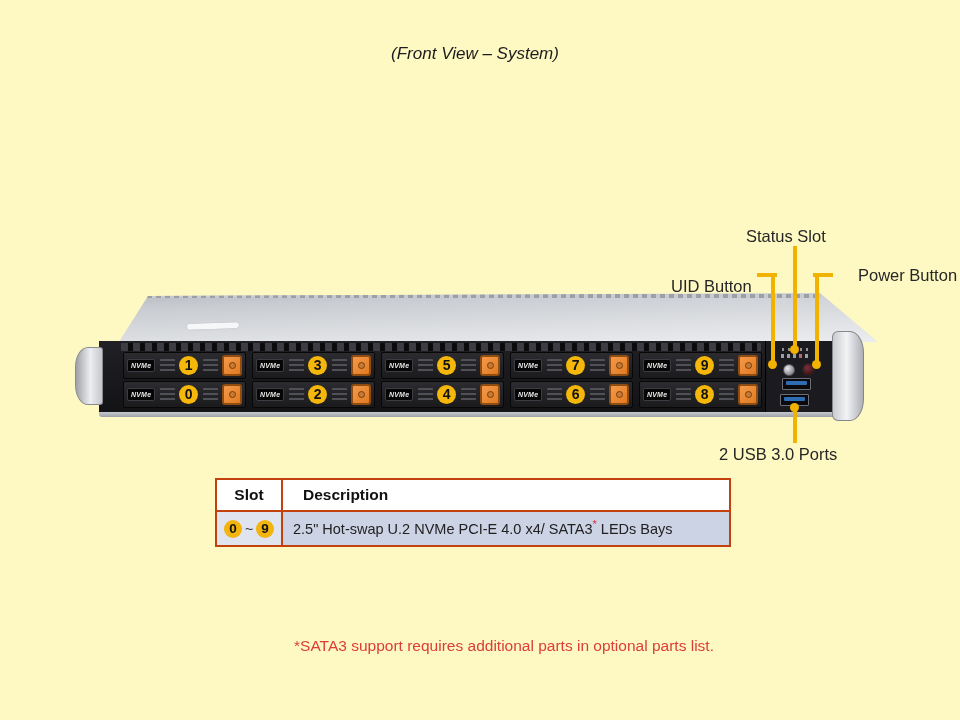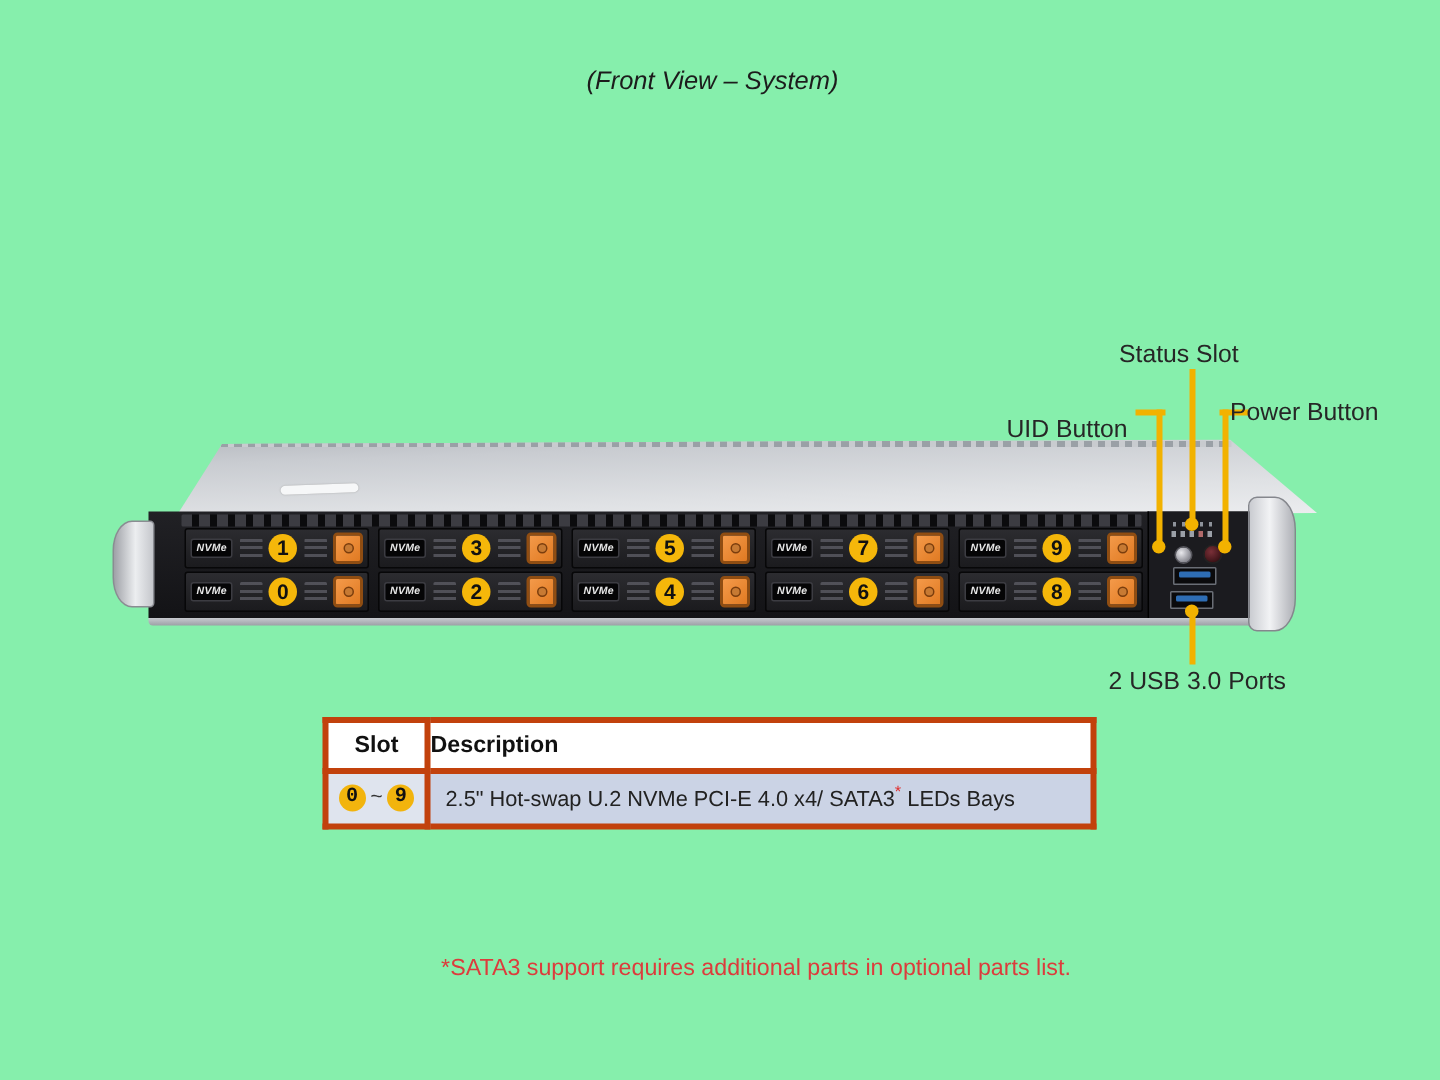--- a/index.html
+++ b/index.html
@@ -1,16 +1,16 @@
 <!DOCTYPE html>
 <html><head>
 <meta charset="utf-8">
 <style>
   html,body { margin:0; padding:0; background:#fff; }
-  .page { position:relative; width:960px; height:720px; background:#86efac;
+  .page { position:relative; width:960px; height:720px; background:#fef9c3;
           font-family:"Liberation Sans", sans-serif; overflow:hidden; }
 
   
   .title { position:absolute; left:0; top:44px; width:950px; text-align:center;
            font-style:italic; font-size:17px; color:#1c1c1c; }
 
   
   .chassis { position:absolute; left:75px; top:285px; width:805px; height:137px; }
   .top-surface { position:absolute; left:0; top:0; width:805px; height:60px;
     clip-path:polygon(73px 11px, 745px 8px, 803px 57px, 42px 60px);
@@ -69,25 +69,25 @@
   .usb i { display:block; margin:2px 3px; height:4px; background:#2E6DB4; border-radius:1px; }
 
   
   .line { position:absolute; background:#F2B200; }
   .dot  { position:absolute; width:9px; height:9px; border-radius:50%; background:#F2B200; }
   .lbl  { position:absolute; font-size:16.5px; color:#262626; white-space:nowrap; }
 
   
   .spec-table { position:absolute; left:215px; top:478px; width:516px;
     border-collapse:collapse; table-layout:fixed; }
-  .spec-table th, .spec-table td { border:4px solid #c2410c; }
+  .spec-table th, .spec-table td { border:2px solid #c2410c; }
   .spec-table th { background:#fff; font-size:15.5px; font-weight:bold; color:#111; height:28px; }
   .th-slot { width:62px; text-align:center; }
-  .th-desc { text-align:left; padding-left:0; }
-  .td-slot { background:#dfe4ee; text-align:center; height:31px; white-space:nowrap;font-family:Liberation Mono, monospace; }
+  .th-desc { text-align:left; padding-left:20px; }
+  .td-slot { background:#dfe4ee; text-align:center; height:31px; white-space:nowrap; }
   .td-desc { background:#cbd3e5; font-size:14.5px; color:#222; padding-left:10px; }
   .slot-circle { display:inline-block; width:18px; height:18px; border-radius:50%;
     background:#F2B40D; color:#111; font-weight:bold; font-size:13.5px; line-height:18px;
     text-align:center; vertical-align:middle; }
   .slot-sep { font-size:14px; color:#333; margin:0 3px; vertical-align:middle; }
   .red-sup { color:#e03030; font-size:11px; vertical-align:super; line-height:0; }
 
   
   .footnote { position:absolute; left:0; top:637px; width:920px; text-align:center;
     color:#DC3C3C; font-size:15.5px;padding-left:44px; }
@@ -244,22 +244,22 @@
   <div class="line" style="left:771px;top:273px;width:4px;height:91px"></div>
   <div class="dot" style="left:768px;top:360px"></div>
   <div class="line" style="left:813px;top:273px;width:20px;height:4px"></div>
   <div class="line" style="left:815px;top:273px;width:4px;height:91px"></div>
   <div class="dot" style="left:812px;top:360px"></div>
   <div class="line" style="left:793px;top:407px;width:4px;height:36px"></div>
   <div class="dot" style="left:790px;top:403px"></div>
 
   <div class="lbl" style="left:746px;top:227px">Status Slot</div>
   <div class="lbl" style="left:671px;top:277px">UID Button</div>
-  <div class="lbl" style="left:820px;top:266px">Power Button</div>
-  <div class="lbl" style="left:739px;top:445px">2 USB 3.0 Ports</div>
+  <div class="lbl" style="left:858px;top:266px">Power Button</div>
+  <div class="lbl" style="left:719px;top:445px">2 USB 3.0 Ports</div>
 
   <table class="spec-table">
     <thead>
       <tr>
         <th class="th-slot">Slot</th>
         <th class="th-desc">Description</th>
       </tr>
     </thead>
     <tbody>
       <tr>

